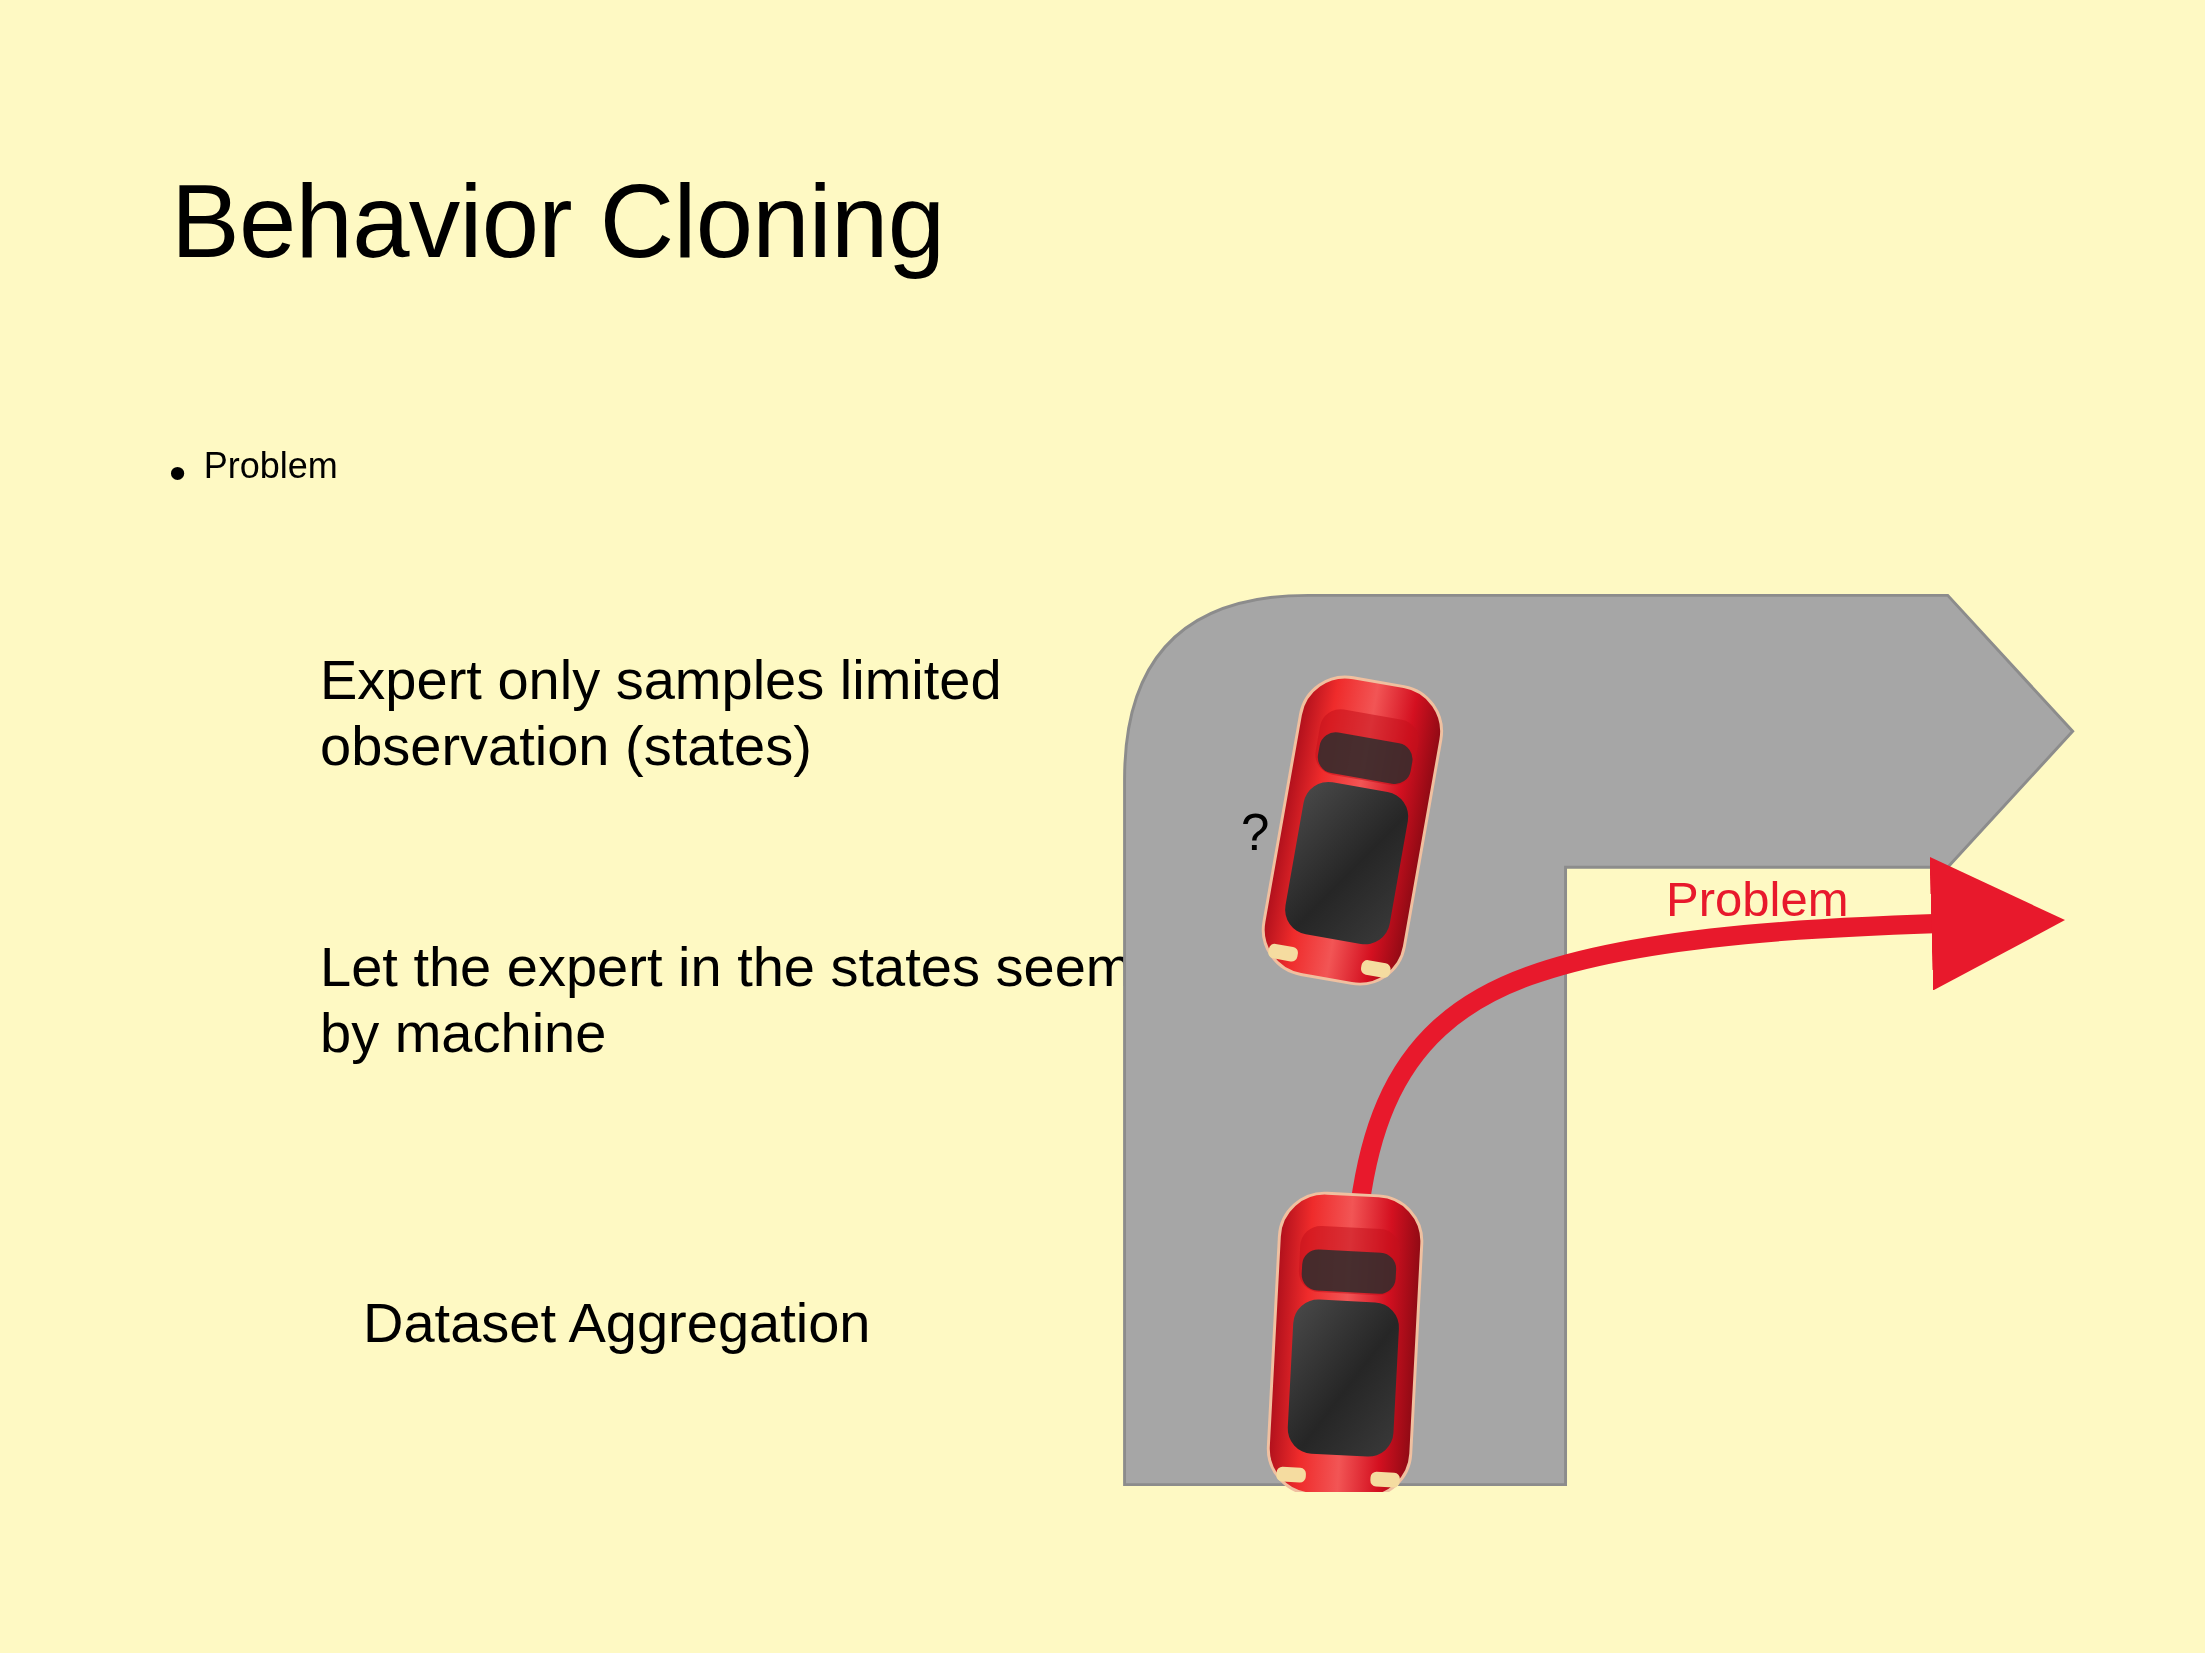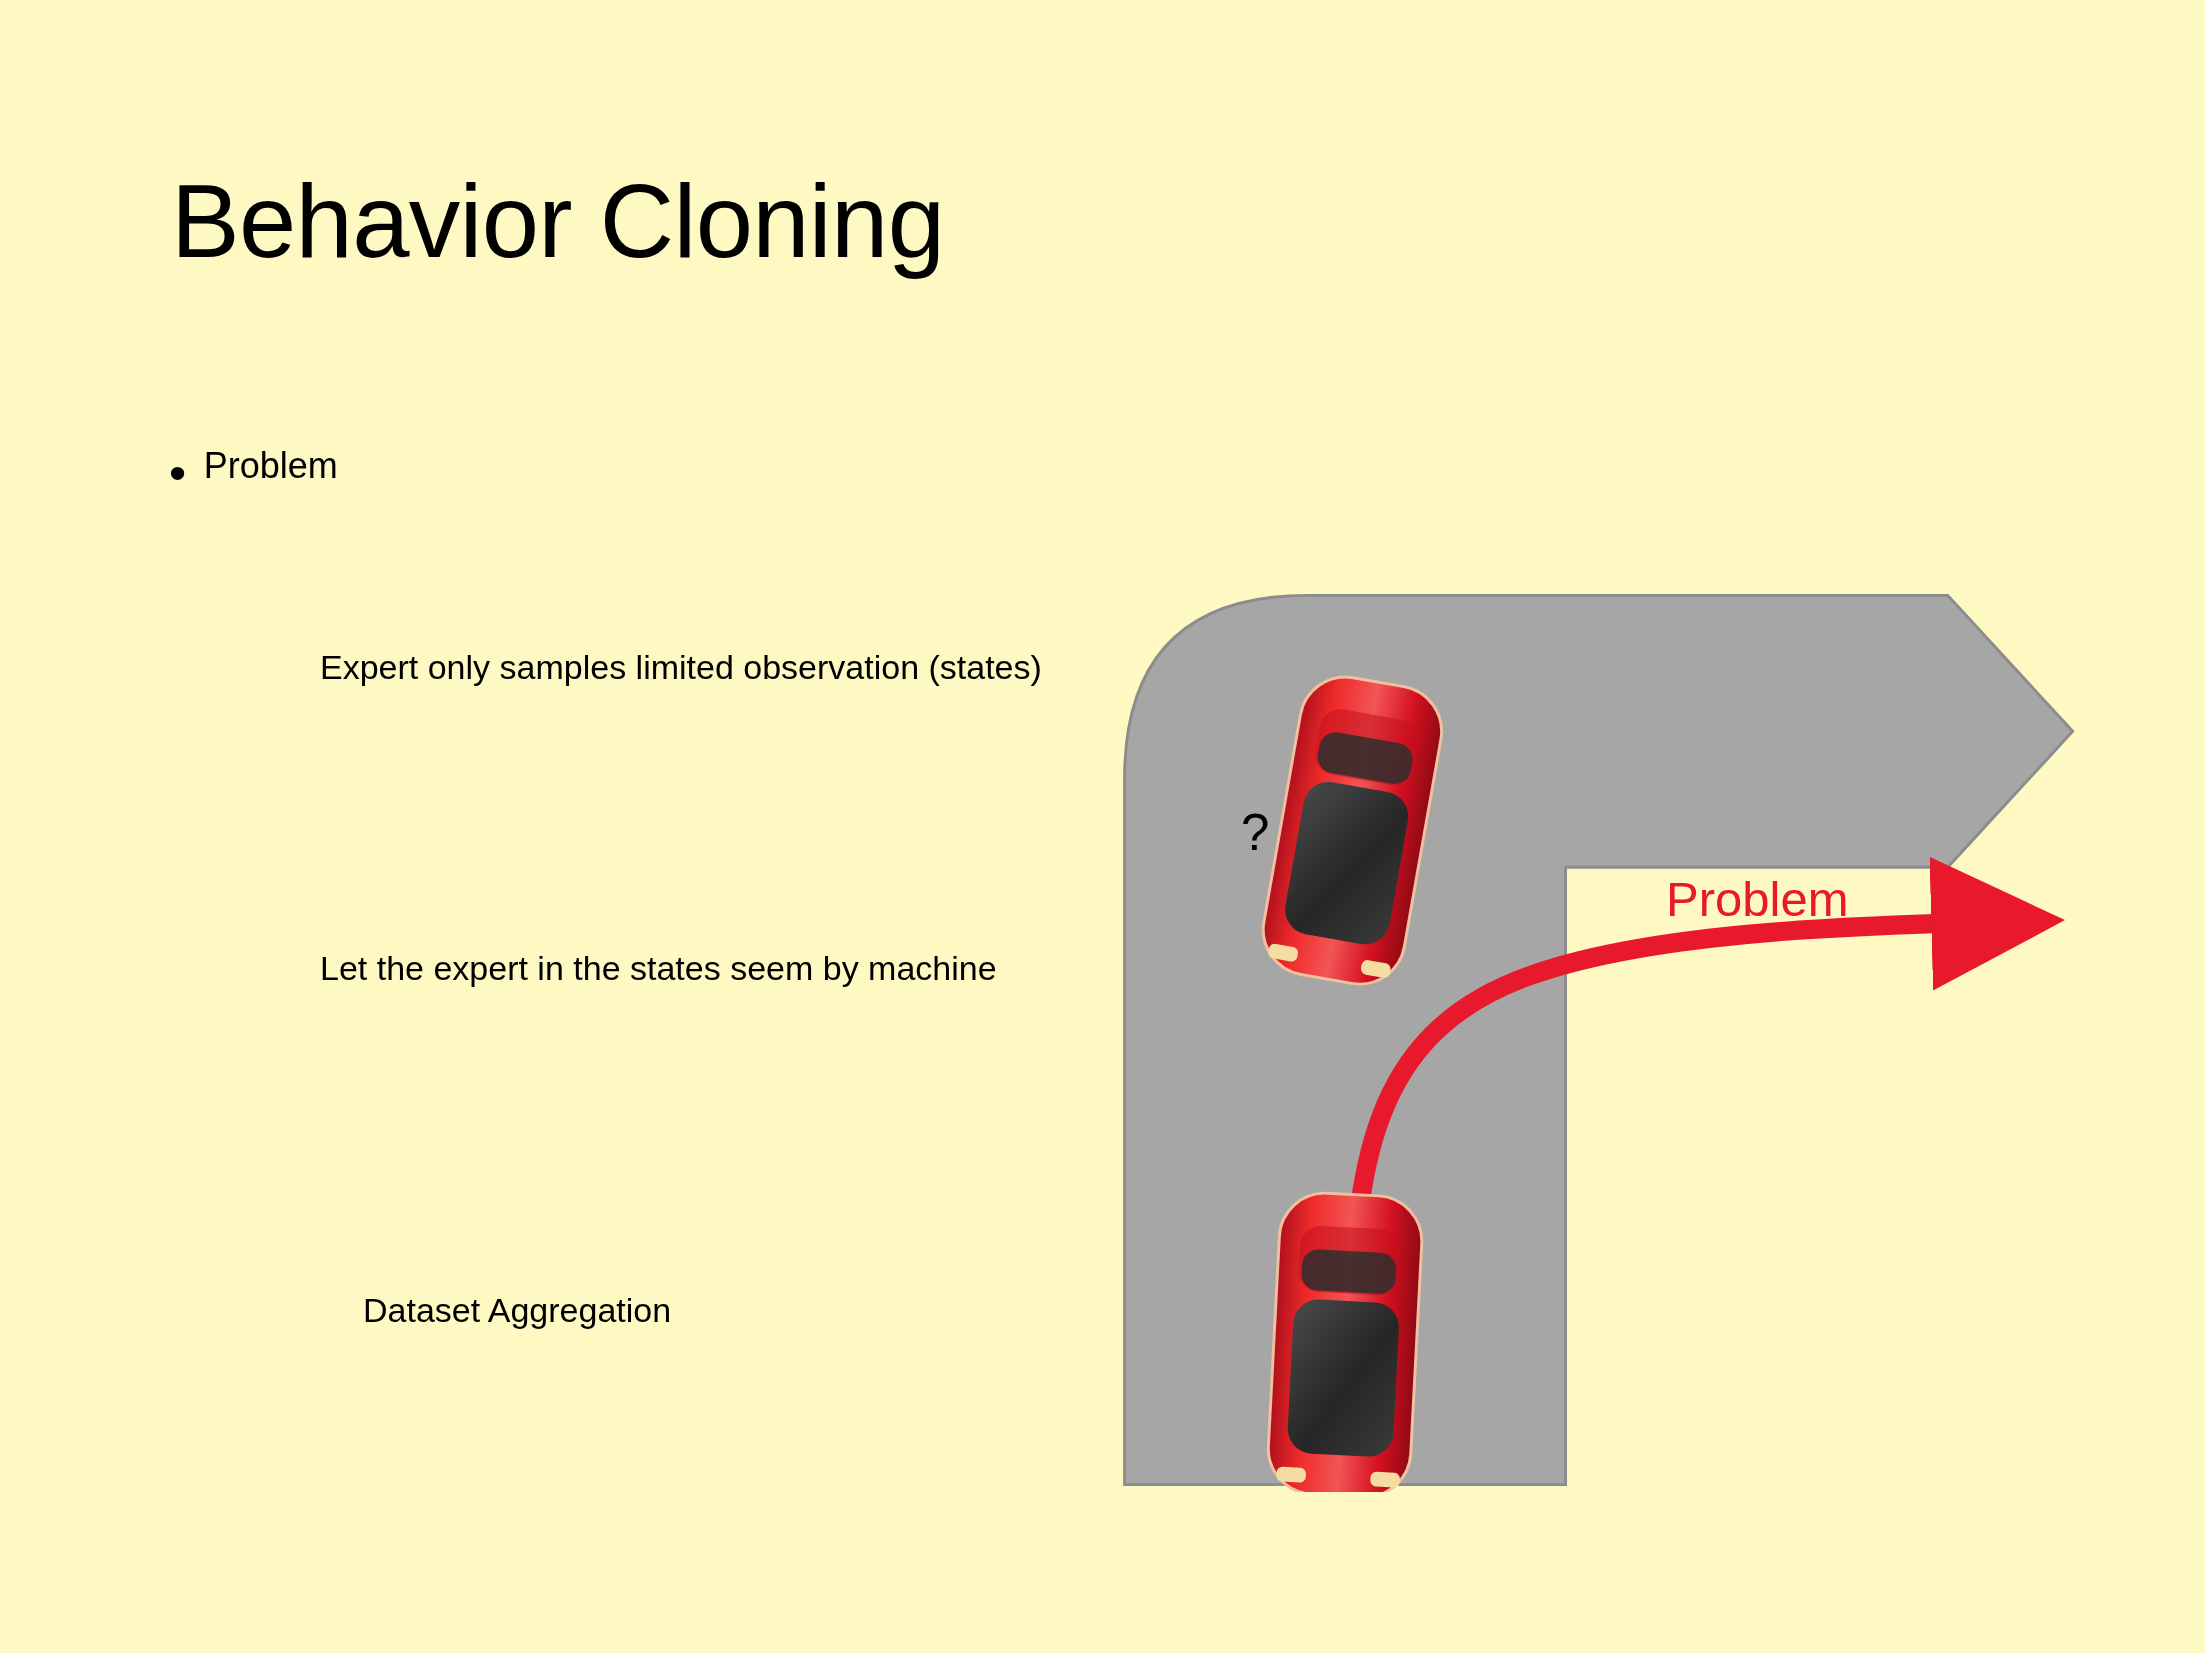--- a/index.html
+++ b/index.html
@@ -49,27 +49,27 @@
   }
   .bullet-text {
     font-size: 36px;
     line-height: 1;
     color: #000000;
   }
 
   .sub-block {
     position: absolute;
     left: 320px;
-    font-size: 34px;
+    font-size: 56px;
     line-height: 1.18;
     color: #000000;
     width: 882px;
   }
   .sub-1 { top: 647px; }
-  .sub-2 { top: 934px; margin-top: 14px; }
+  .sub-2 { top: 934px; }
   .sub-3 { top: 1290px; margin-left: 43px; }
 
   .figure {
     position: absolute;
     left: 1117px;
     top: 588px;
     width: 1000px;
     height: 904px;
   }
   .figure svg { display: block; }

